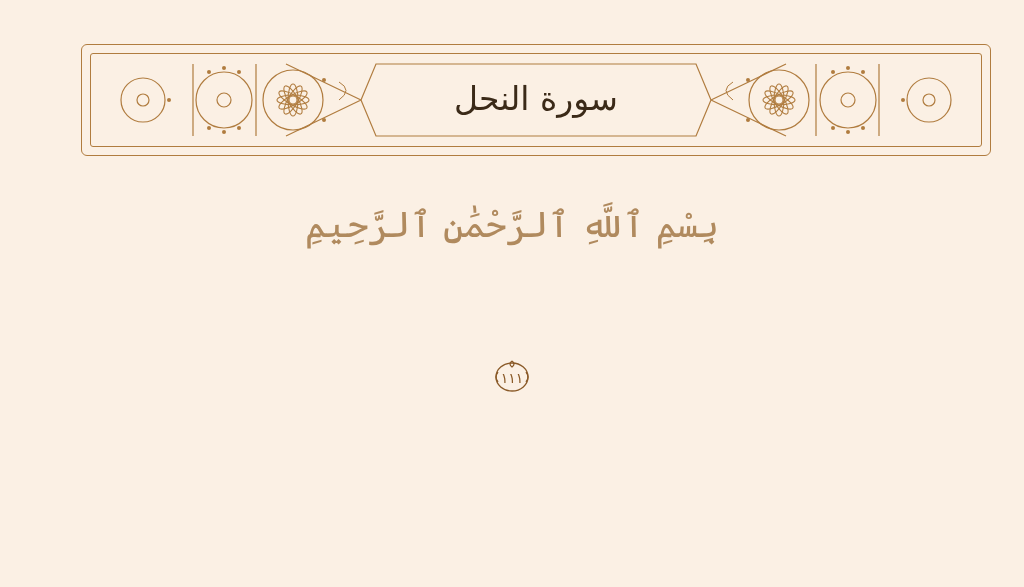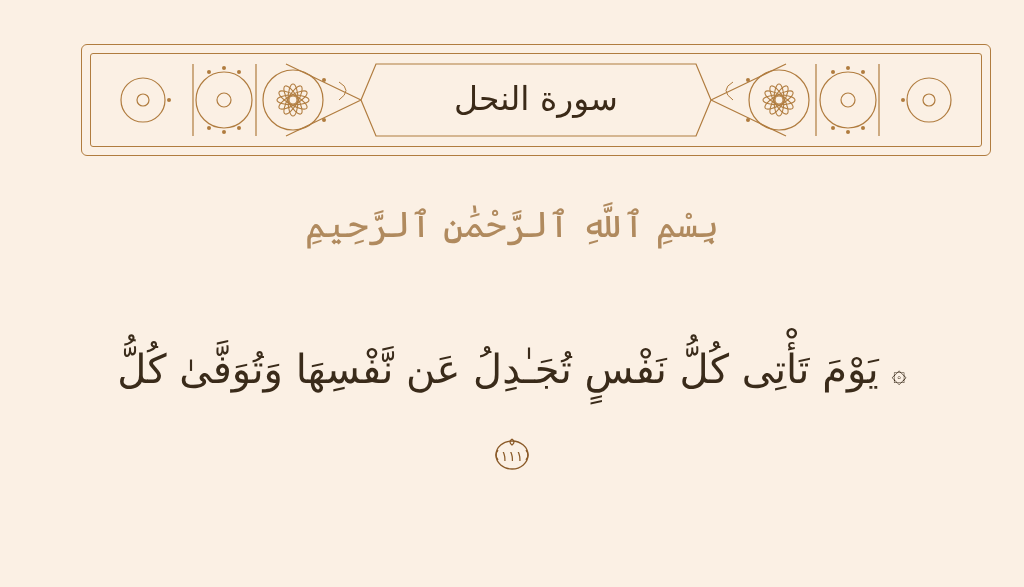--- a/index.html
+++ b/index.html
@@ -191,24 +191,20 @@
       <path d="M652 38 q-14 8 0 18"></path>
     </g>
   </svg>
 
   <div class="surah-title">سورة النحل</div>
 </div>
 
 <div class="basmala">بِسْمِ ٱللَّهِ ٱلرَّحْمَٰنِ ٱلرَّحِيمِ</div>
 
 <div class="verse-block">
-  <span class="verse-line line1">
-    <span class="star-mark">۞</span>
-    <span>يَوْمَ تَأْتِى كُلُّ نَفْسٍ تُجَـٰدِلُ عَن نَّفْسِهَا وَتُوَفَّىٰ كُلُّ</span>
-  </span>
   <span class="verse-line line2">
     <span class="ayah-marker">
       <svg width="48" height="48" viewBox="0 0 48 48" style="vertical-align:middle" aria-hidden="true">
         <g fill="none" stroke="#8a5a28" stroke-width="1.3">
           <ellipse cx="24" cy="25" rx="16" ry="14"></ellipse>
           <path d="M24 9 q4 3 0 6 q-4-3 0-6"></path>
           <path d="M10 20 q-4 5 0 10"></path>
           <path d="M38 20 q4 5 0 10"></path>
         </g>
         <text x="24" y="31" text-anchor="middle" font-size="14" fill="#8a5a28" font-family="'DejaVu Sans', sans-serif">١١١</text>

